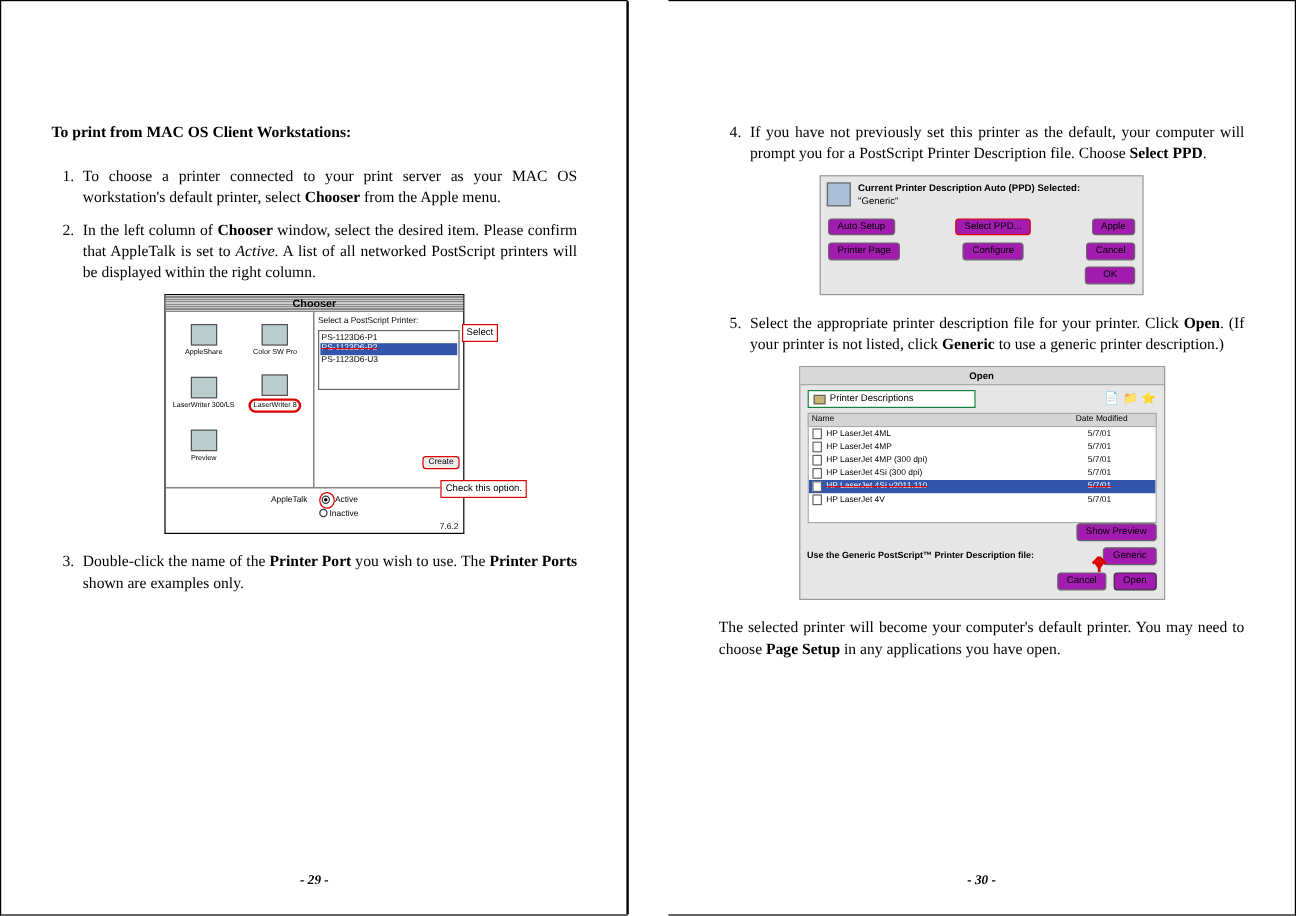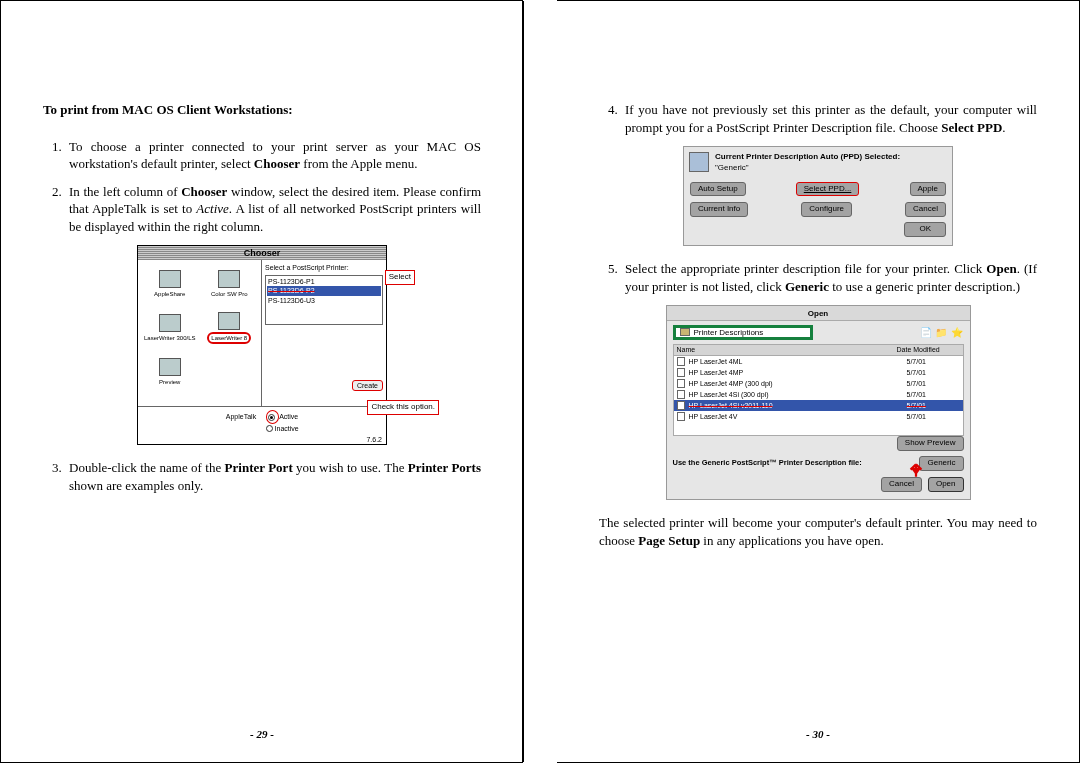--- a/index.html
+++ b/index.html
@@ -88,28 +88,28 @@
   .lbl-select { top:25px; right:-28px;}
   .lbl-check { top:155px; right:-52px;}
 
   
   .ppd-fig { width:270px; height:100px; background:#e6e6e6; font-family:"Lucida Grande",Arial,sans-serif; border:1px solid #999;}
   .ppd-hdr { display:flex; padding:5px; font-size:8px;}
   .ppd-hdr .prn-ico{ width:20px;height:20px;background:#aabfd8;border:1px solid #666;margin-right:6px;}
   .ppd-hdr-txt{font-weight:bold;}
   .ppd-sub{font-weight:normal;}
   .ppd-btns { padding:3px 6px; display:flex; justify-content:space-between;}
-  .ppd-btn { border:1px solid #666; background:#a3a3a3; border-radius:3px; font-size:8px; padding:1px 7px;text-align:right;}
-  .ppd-btn.red { border:1.5px solid #d00;text-decoration:underline;}
+  .ppd-btn { border:1px solid #666; background:#a21caf; border-radius:3px; font-size:8px; padding:1px 7px;text-align:right;}
+  .ppd-btn.red { border:1.5px solid #d00;}
   .ppd-row2 { display:flex; justify-content:flex-end; padding:2px 6px;}
 
   
   .open-fig { width:305px; height:195px; background:#e6e6e6; font-family:"Lucida Grande",Arial,sans-serif; border:1px solid #999; position:relative;}
   .open-title { height:15px; background:#d9d9d9; text-align:center; font-size:8px; line-height:15px; font-weight:bold; border-bottom:1px solid #aaa;}
-  .open-combo { margin:4px 6px; height:15px; border:3px solid #15803d; background:#fff; font-size:8px; padding:0 4px; width:140px; display:flex; }
+  .open-combo { margin:4px 6px; height:15px; border:1px solid #15803d; background:#fff; font-size:8px; padding:0 4px; width:140px; display:flex; align-items:center;}
   .open-combo .folder-ico{width:10px;height:8px;background:#c9b573;border:1px solid #666;margin-right:4px;}
   .open-thdr { display:flex; font-size:7px; background:#d4d4d4; margin:0 6px; height:12px; border:1px solid #aaa; align-items:center;}
   .open-thdr .c1{flex:1;padding-left:3px;} .open-thdr .c2{width:56px;} .open-thdr .c3{width:10px;}
   .open-list { margin:0 6px; border:1px solid #aaa; border-top:none; background:#fff; height:80px; font-size:7px; overflow:hidden;}
   .open-row{display:flex;height:11px;align-items:center;padding-left:3px;}
   .open-row .doc-ico{width:8px;height:9px;background:#fff;border:1px solid #666;margin-right:4px;}
   .open-row.sel{background:#3355aa;color:#fff;}
   .open-row.sel.strike{text-decoration:line-through;text-decoration-color:#d00;}
   .open-row .c1{flex:1;} .open-row .c2{width:56px;}
   .open-foot { margin:3px 6px; font-size:7.5px; display:flex; align-items:center; height:15px;}
@@ -216,21 +216,21 @@
           <div class="ppd-hdr-txt">Current Printer Description Auto (PPD) Selected:</div>
           <div class="ppd-sub">"Generic"</div>
         </div>
       </div>
       <div class="ppd-btns">
         <span class="ppd-btn">Auto Setup</span>
         <span class="ppd-btn red">Select PPD...</span>
         <span class="ppd-btn">Apple</span>
       </div>
       <div class="ppd-btns">
-        <span class="ppd-btn">Current Info</span>
+        <span class="ppd-btn">Printer Page</span>
         <span class="ppd-btn">Configure</span>
         <span class="ppd-btn">Cancel</span>
       </div>
       <div class="ppd-row2">
         <span class="ppd-btn" style="padding:1px 14px;">OK</span>
       </div>
     </div>
   </div>
 
   <ol class="list" start="5">

